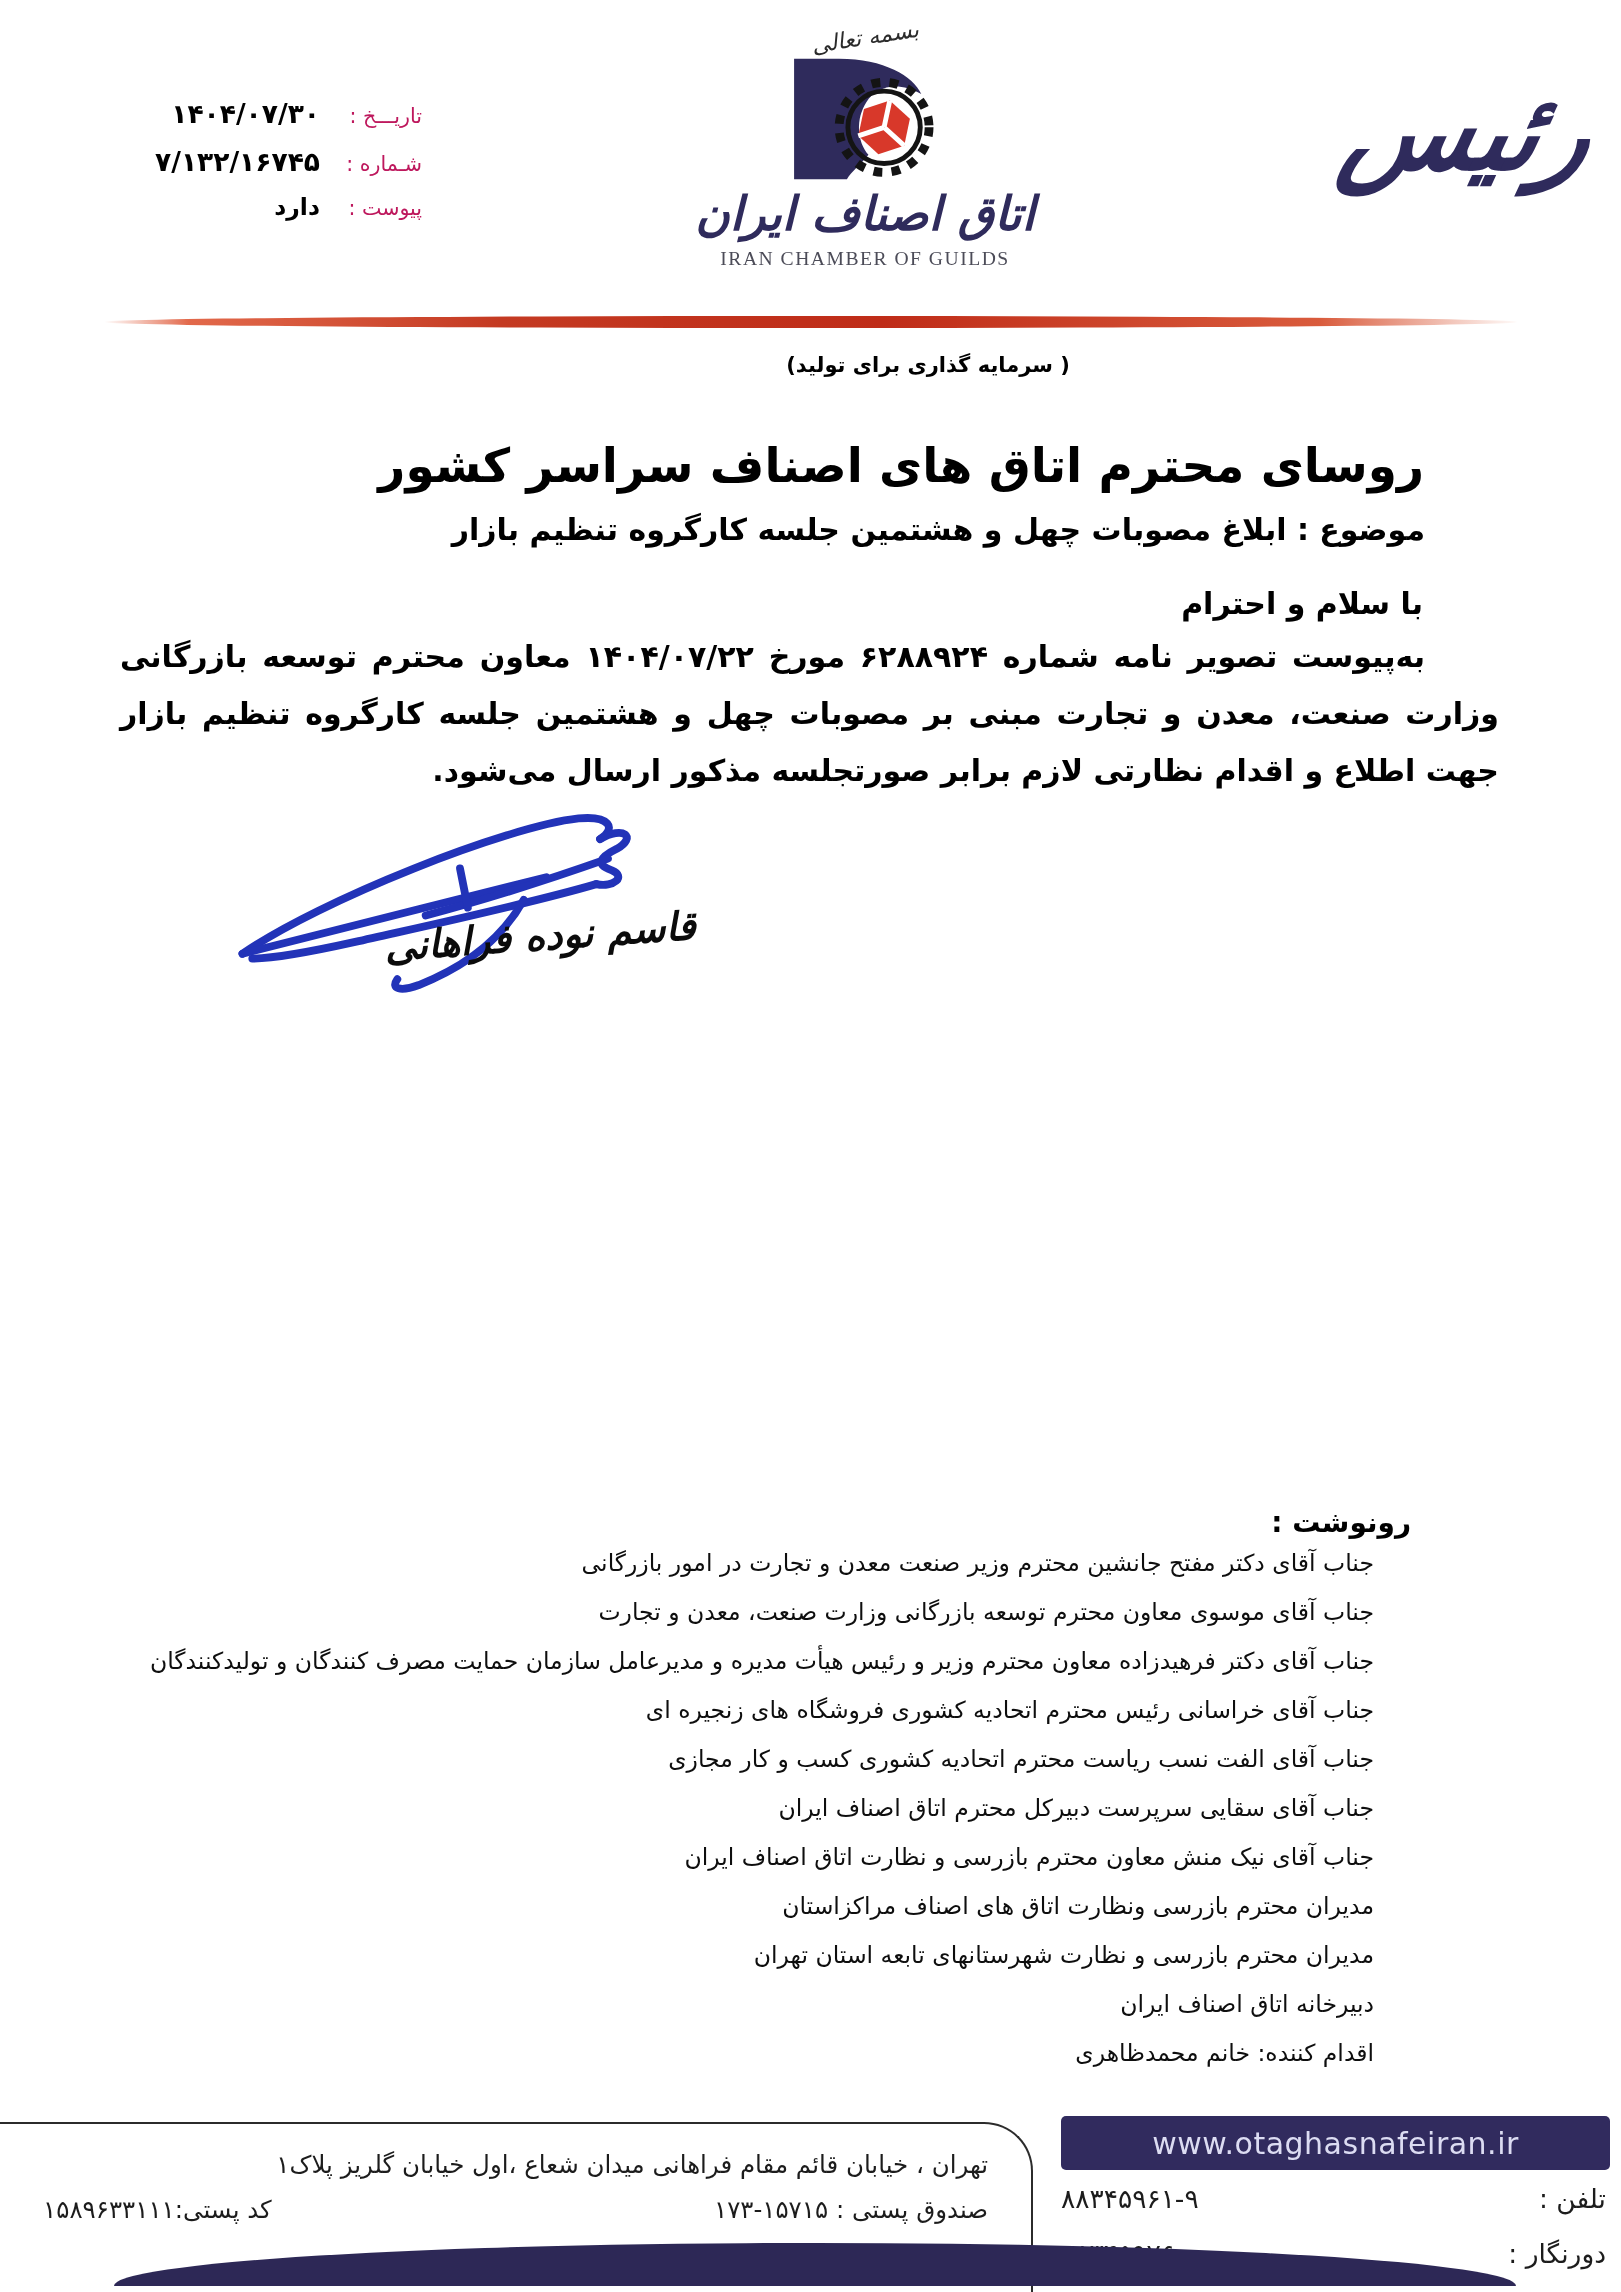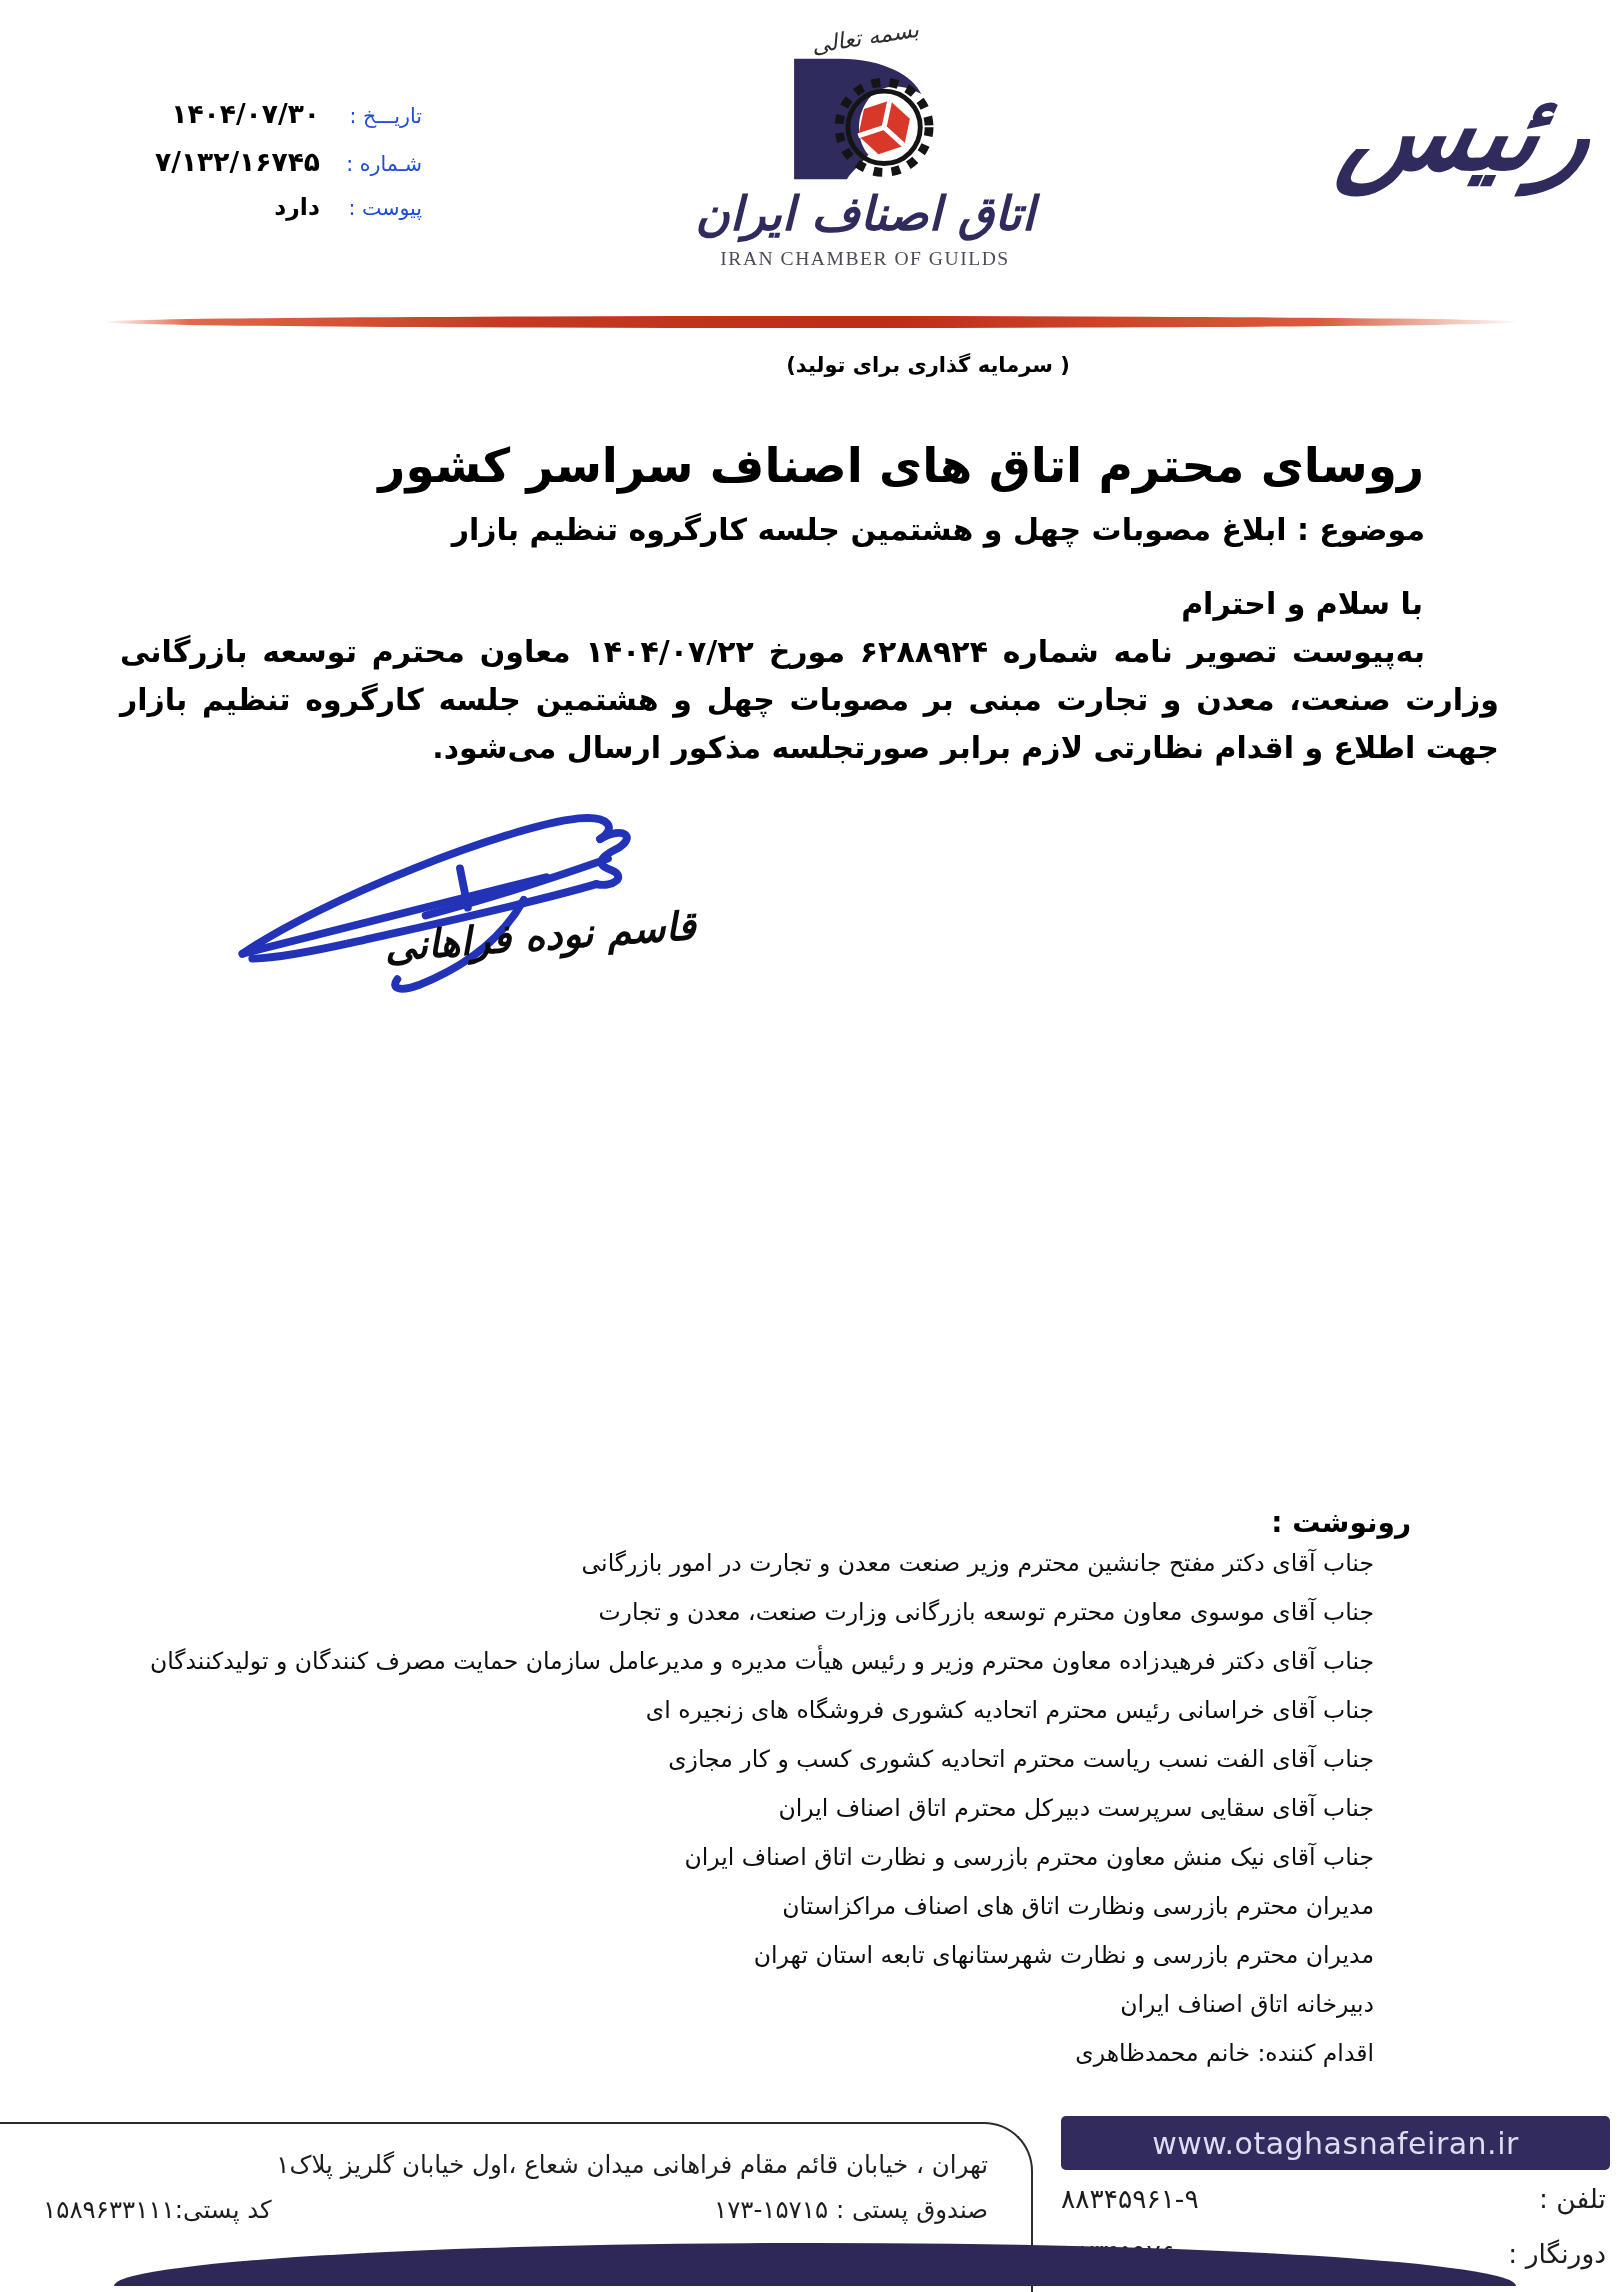--- a/index.html
+++ b/index.html
@@ -14,36 +14,36 @@
     font-style:italic;font-weight:bold;color:#2f2b5c;transform:skewX(-12deg);
   }
   .center-head{position:absolute;left:659px;top:23.5px;width:412px;text-align:center;}
   .bismillah{display:inline-block;font-size:22.5px;font-style:italic;color:#2b2b2b;transform:rotate(-9deg);}
   .logo-svg{display:block;margin:3.9px auto 0;}
   .org-fa{font-size:47px;font-weight:bold;font-style:italic;color:#2f2b5c;line-height:1.1;direction:rtl;}
   .org-en{font-size:19.6px;color:#4c4c58;font-family:"Liberation Serif",serif;letter-spacing:1.5px;margin-top:7.8px;}
   .meta{position:absolute;left:84px;top:98px;width:338px;direction:rtl;}
   .meta-row{display:flex;align-items:baseline;margin-bottom:16.7px;}
   .meta-row.attach{margin-top:15.7px;}
-  .meta-label{font-size:20.6px;color:#1d4ed8;width:100px;flex:none;}
+  .meta-label{font-size:20.6px;color:#be185d;width:100px;flex:none;}
   .meta-value{font-size:26.5px;font-weight:bold;letter-spacing:1px;margin-right:2px;white-space:nowrap;}
   .meta-value.plain{font-size:23.5px;letter-spacing:0;}
   .divider{
     position:absolute;top:316px;left:104px;width:1413px;height:11.8px;border-radius:50%;
     background:linear-gradient(to right,rgba(246,166,132,0),#e2694b 6%,#c43a22 28%,#bf2c18 55%,#d95b3c 86%,rgba(246,166,132,0.05));
   }
   .slogan{position:absolute;top:353px;left:235px;width:1386px;text-align:center;
     font-size:21px;font-weight:bold;direction:rtl;}
   
   .addressee{position:absolute;top:438px;right:197px;font-size:47px;font-weight:bold;direction:rtl;white-space:nowrap;}
   .subject{position:absolute;top:512px;right:196px;font-size:30px;font-weight:bold;direction:rtl;white-space:nowrap;}
   .salutation{position:absolute;top:586px;right:198px;font-size:30px;font-weight:bold;direction:rtl;white-space:nowrap;}
   .body-text{
     position:absolute;top:628px;right:122px;left:120px;font-size:30px;font-weight:bold;
-    line-height:48px;direction:rtl;text-align:justify;text-indent:74px;
+    line-height:57px;direction:rtl;text-align:justify;text-indent:74px;
   }
   .signature{position:absolute;left:218px;top:782px;}
   .signer-name{
     position:absolute;left:436px;top:912px;width:260px;text-align:center;font-size:39px;
     font-weight:bold;font-style:italic;color:#0b0b0b;transform:rotate(-4deg);direction:rtl;white-space:nowrap;
   }
   
   .cc{position:absolute;top:1506px;right:210px;left:39px;direction:rtl;}
   .cc-heading{font-size:28px;font-weight:bold;margin-bottom:0;}
   .cc-item{font-size:23.5px;line-height:49px;white-space:nowrap;padding-right:37px;color:#0e0e0e;}

